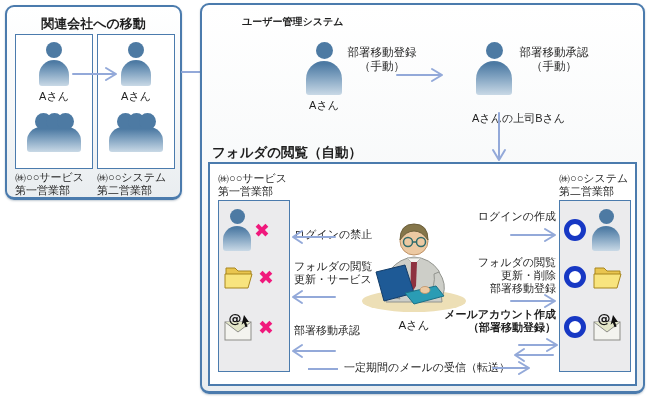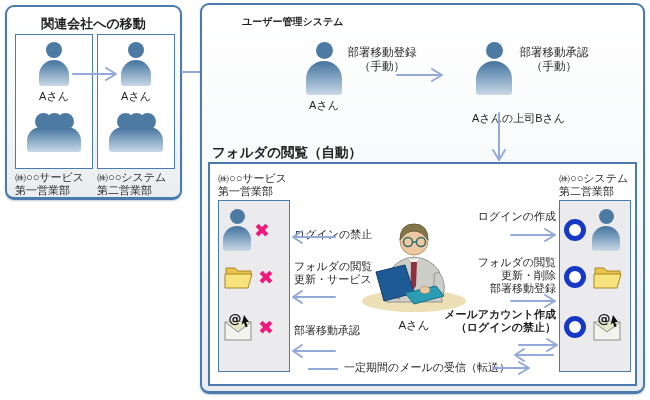--- a/index.html
+++ b/index.html
@@ -246,21 +246,21 @@
         <div>フォルダの閲覧</div>
         <div>更新・削除</div>
         <div>部署移動登録</div>
       </div>
       <svg class="arr" style="left:300px;top:130px;" width="46" height="14">
         <path d="M1 7 H44 M35 1 L45 7 L35 13" fill="none" stroke="#93a9d9" stroke-width="2" stroke-linecap="round" stroke-linejoin="round"></path>
       </svg>
 
       <div class="action-label align-r" style="left:222px;top:144px;width:124px;font-weight:bold;">
         <div>メールアカウント作成</div>
-        <div>（ログインの禁止）</div>
+        <div>（部署移動登録）</div>
       </div>
       <svg class="arr" style="left:308px;top:174px;" width="40" height="14">
         <path d="M1 7 H38 M29 1 L39 7 L29 13" fill="none" stroke="#93a9d9" stroke-width="2" stroke-linecap="round" stroke-linejoin="round"></path>
       </svg>
       <svg class="arr" style="left:304px;top:184px;" width="40" height="14">
         <path d="M39 7 H2 M10 1 L1 7 L10 13" fill="none" stroke="#93a9d9" stroke-width="2" stroke-linecap="round" stroke-linejoin="round"></path>
       </svg>
 
       <div class="hline" style="left:98px;top:204px;width:30px;"></div>
       <div class="bottom-label" style="left:134px;top:196px;">一定期間のメールの受信（転送）</div>

